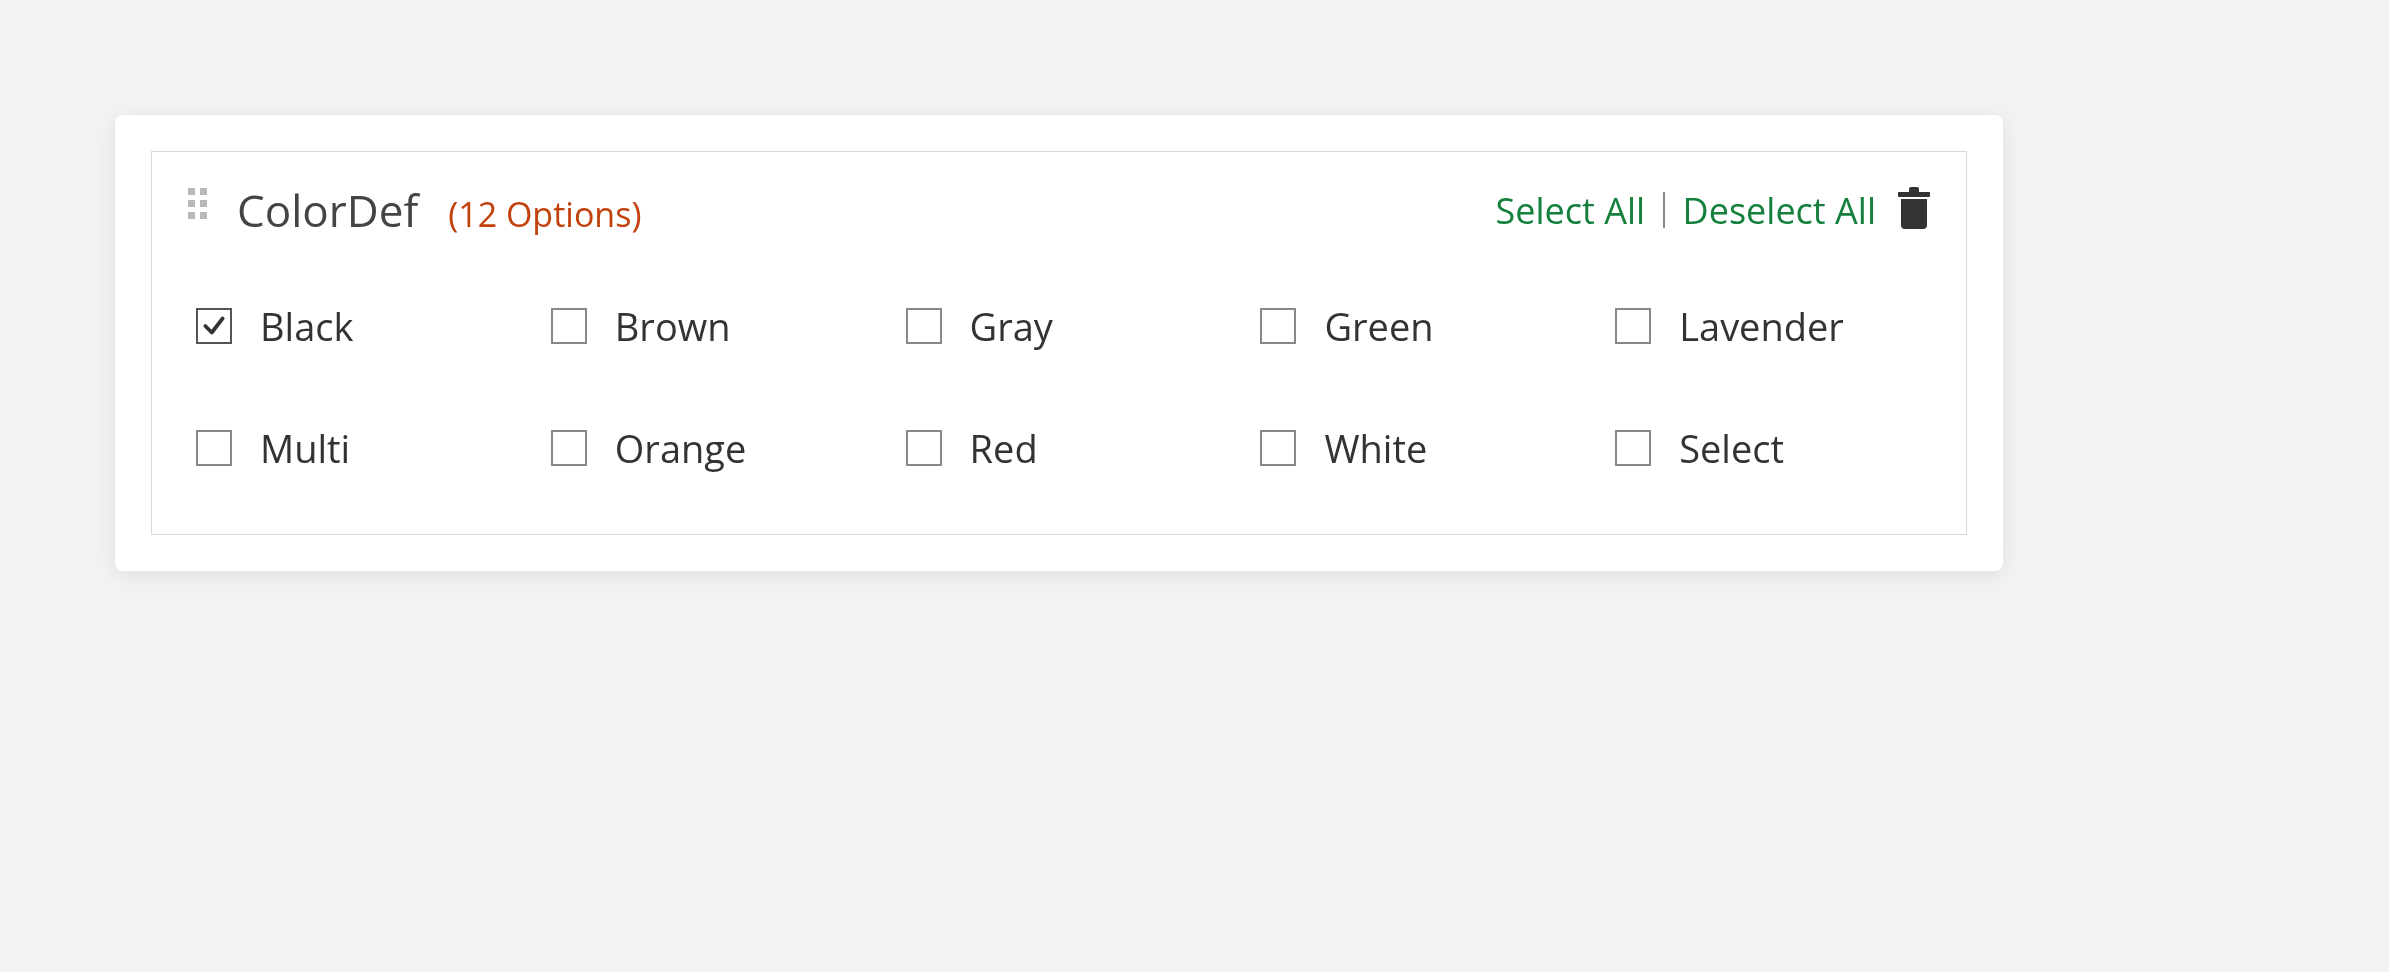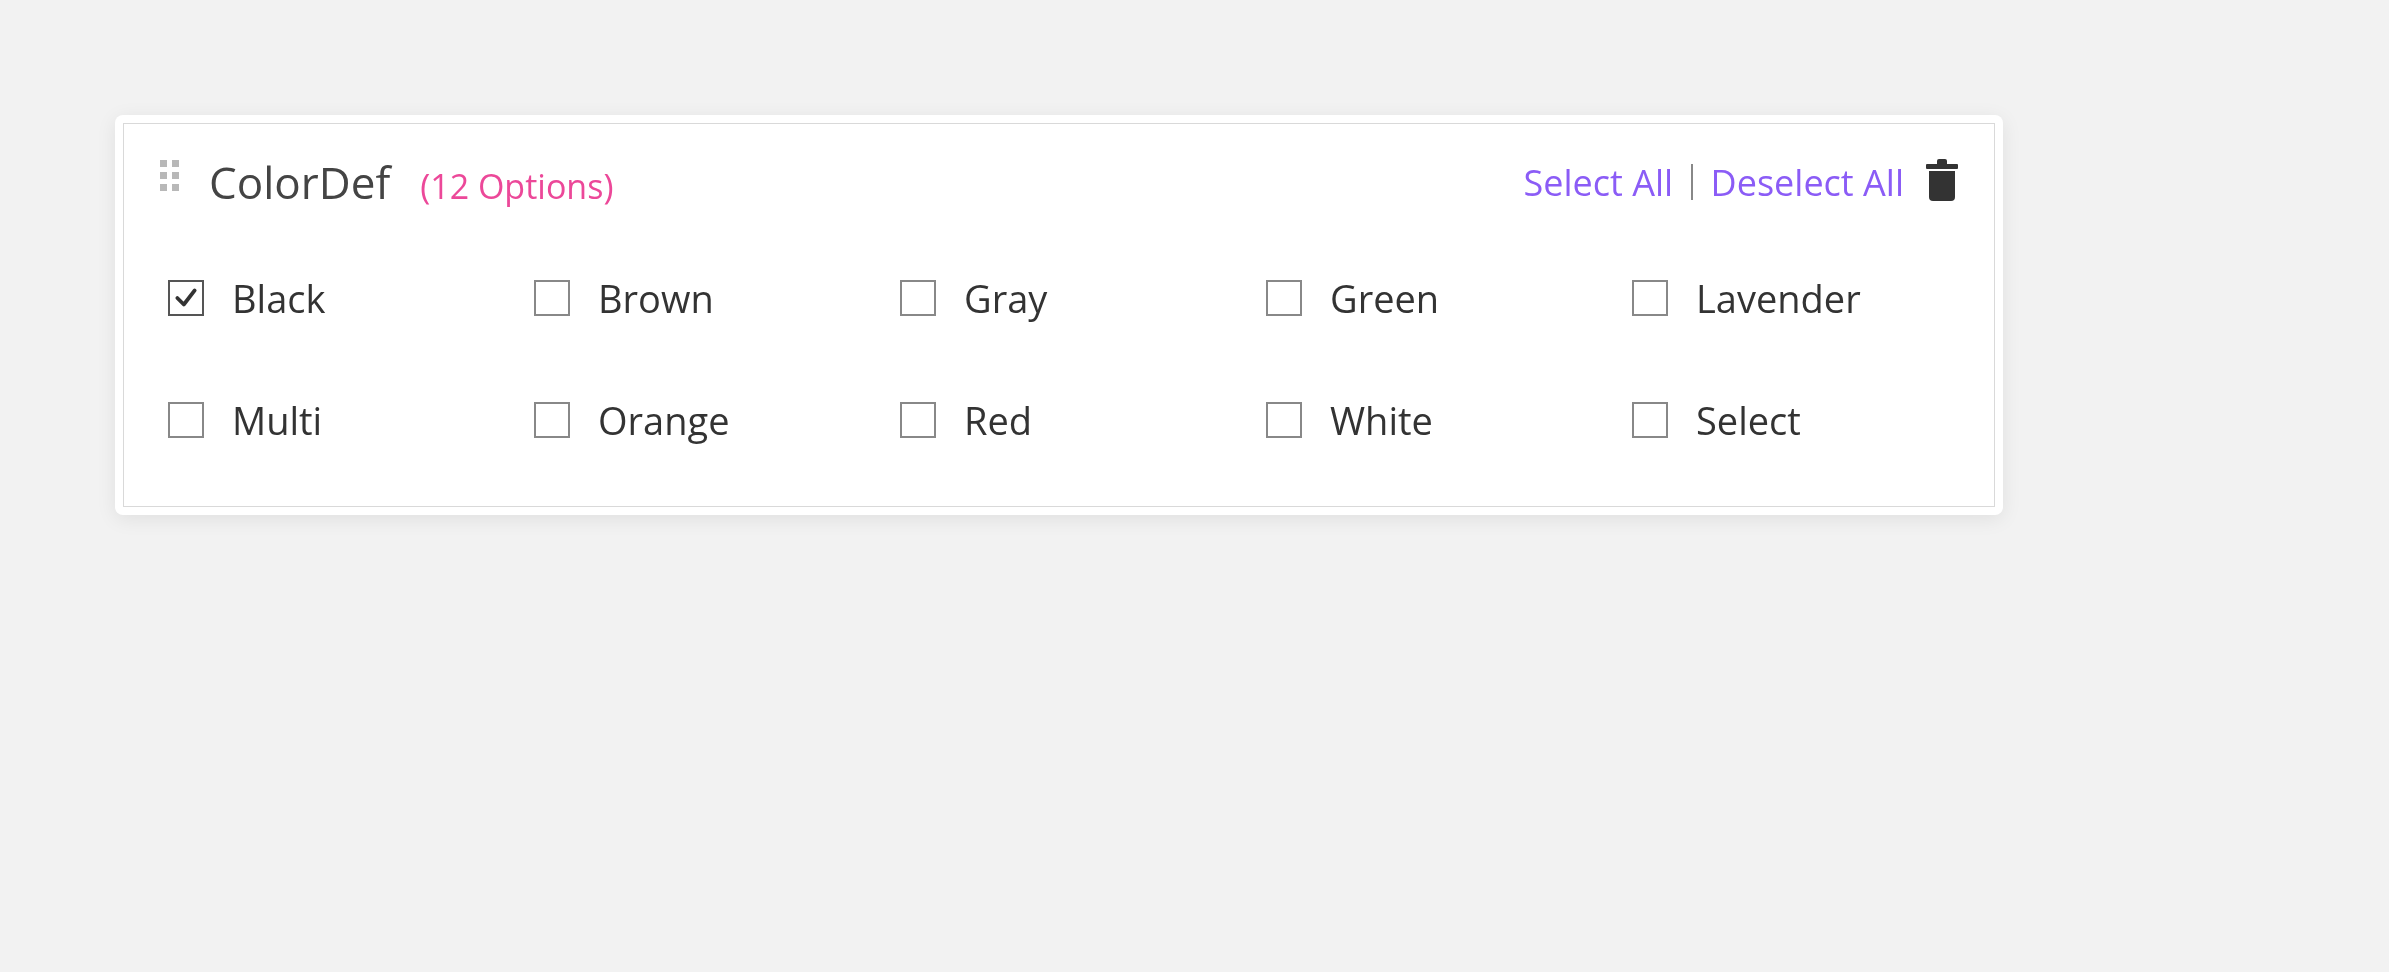--- a/index.html
+++ b/index.html
@@ -13,21 +13,21 @@
     overflow:hidden;
   }
   .card {
     position:absolute;
     left:115px;
     top:115px;
     width:1888px;
     background:#fff;
     border-radius:8px;
     box-shadow:0 4px 20px rgba(0,0,0,0.08);
-    padding:8px;
+    padding:36px;
   }
   .panel {
     border:1.5px solid #d9d9d9;
     padding:28px 36px 60px 36px;
   }
   .panel-header {
     display:flex;
     align-items:center;
     justify-content:space-between;
     margin-bottom:60px;
@@ -40,28 +40,28 @@
     cursor:grab;
   }
   .drag-handle .row { display:flex; gap:5px; }
   .drag-handle .dot {
     width:7px; height:7px; background:#b8b8b8;
   }
   .title {
     font-size:44px; color:#444; font-weight:400;
   }
   .count {
-    font-size:34px; color:#ec4899;
+    font-size:34px; color:#c2410c;
   }
   .hdr-right {
     display:flex; align-items:center; gap:18px;
     font-size:36px;
   }
   .link {
-    color:#8b5cf6;
+    color:#15803d;
     cursor:pointer;
   }
   .divider {
     width:1.5px; height:36px; background:#888;
   }
   .trash {
     display:flex; flex-direction:column; align-items:center;
     cursor:pointer;
     margin-left:4px;
   }

